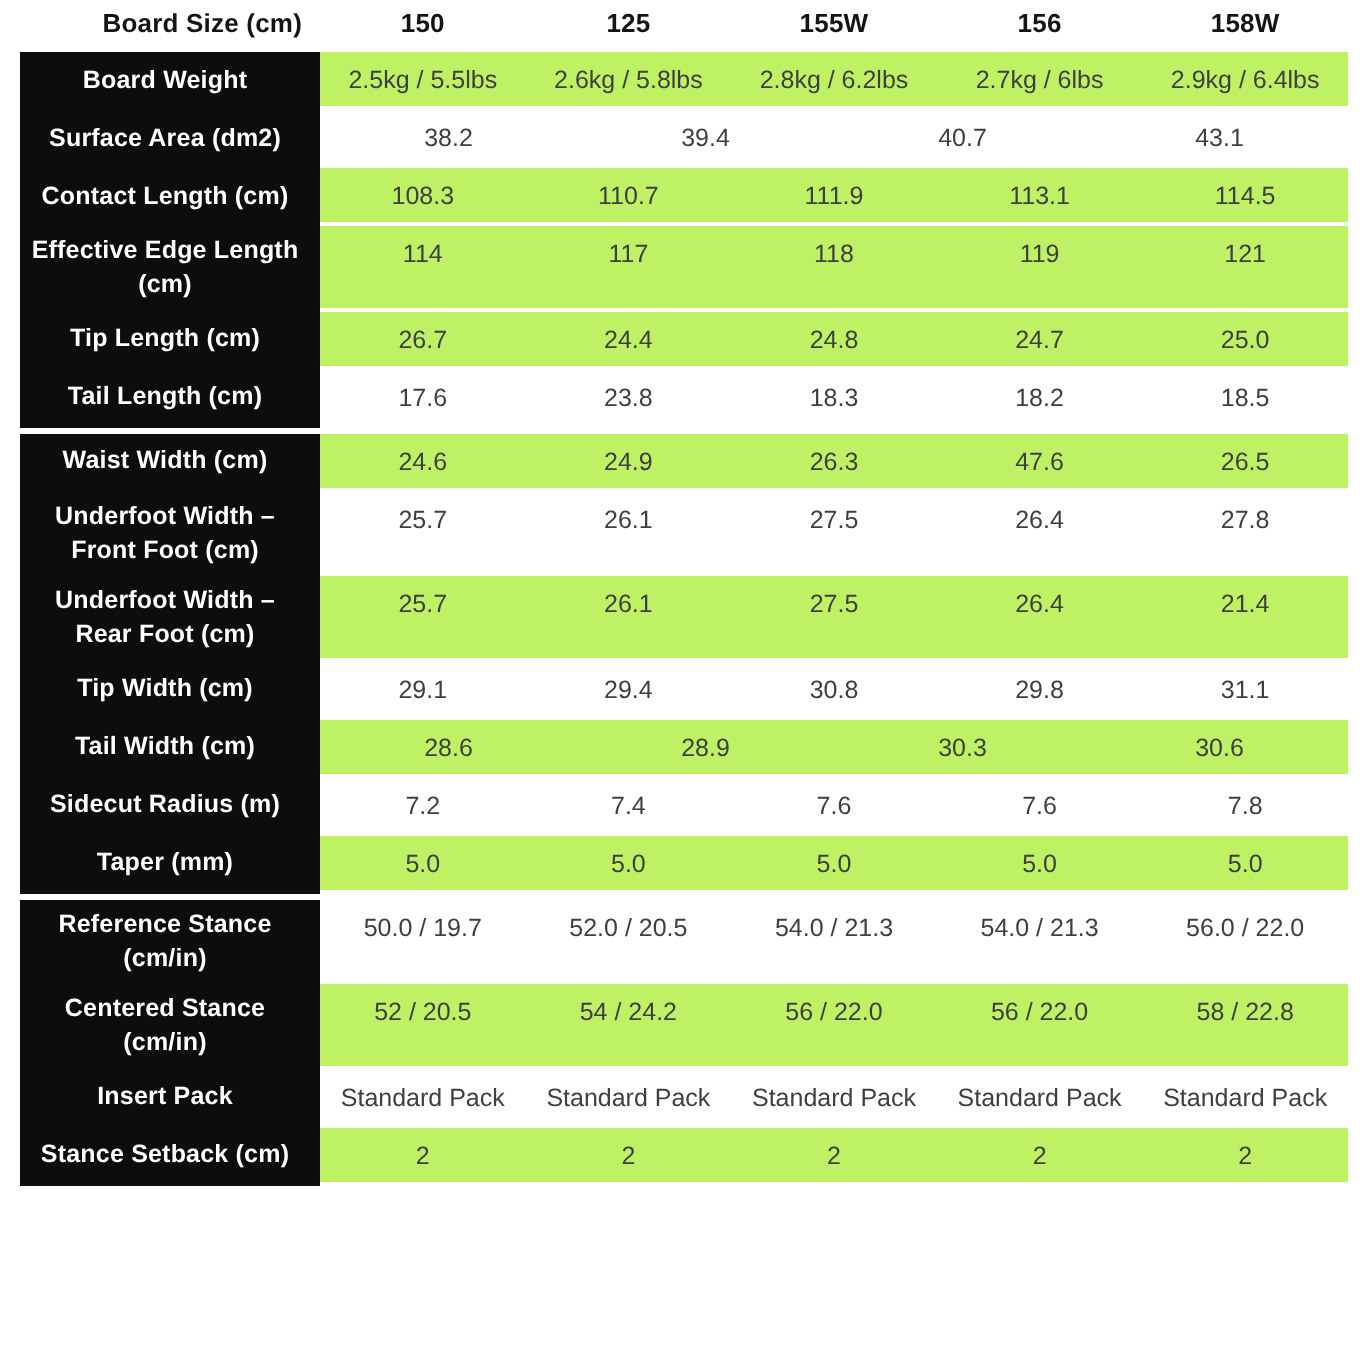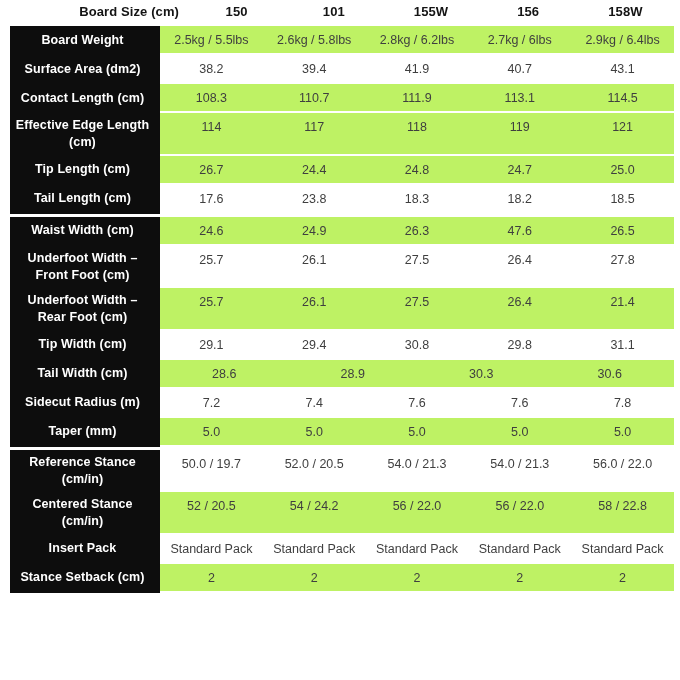--- a/index.html
+++ b/index.html
@@ -30,21 +30,20 @@
   }
   .header-label {
     width: 160px;
     box-sizing: border-box;
     padding-right: 9px;
     text-align: right;
     font-size: 13px;
     font-weight: bold;
     color: #141414;
     letter-spacing: 0.1px;
-    margin-left: 28px;
   }
   .header-col {
     flex: 1 1 0;
     text-align: center;
     font-size: 13px;
     font-weight: bold;
     color: #141414;
     letter-spacing: 0.1px;
   }
   .section {
@@ -88,41 +87,40 @@
 </style>
 </head>
 <body>
 
 <div class="page">
   <div class="spec-table">
 
     <div class="header-row">
       <div class="header-label">Board Size (cm)</div>
       <div class="header-col">150</div>
-      <div class="header-col">101</div>
+      <div class="header-col">125</div>
       <div class="header-col">155W</div>
       <div class="header-col">156</div>
       <div class="header-col">158W</div>
     </div>
 
     <div id="table-body">
         <div class="section">
           <div class="spec-row shaded">
             <div class="label-cell">Board Weight</div>
             <div class="value-cell">2.5kg / 5.5lbs</div>
             <div class="value-cell">2.6kg / 5.8lbs</div>
             <div class="value-cell">2.8kg / 6.2lbs</div>
             <div class="value-cell">2.7kg / 6lbs</div>
             <div class="value-cell">2.9kg / 6.4lbs</div>
           </div>
           <div class="spec-row">
             <div class="label-cell">Surface Area (dm2)</div>
             <div class="value-cell">38.2</div>
             <div class="value-cell">39.4</div>
-            <div class="value-cell">41.9</div>
             <div class="value-cell">40.7</div>
             <div class="value-cell">43.1</div>
           </div>
           <div class="spec-row shaded">
             <div class="label-cell">Contact Length (cm)</div>
             <div class="value-cell">108.3</div>
             <div class="value-cell">110.7</div>
             <div class="value-cell">111.9</div>
             <div class="value-cell">113.1</div>
             <div class="value-cell">114.5</div>

